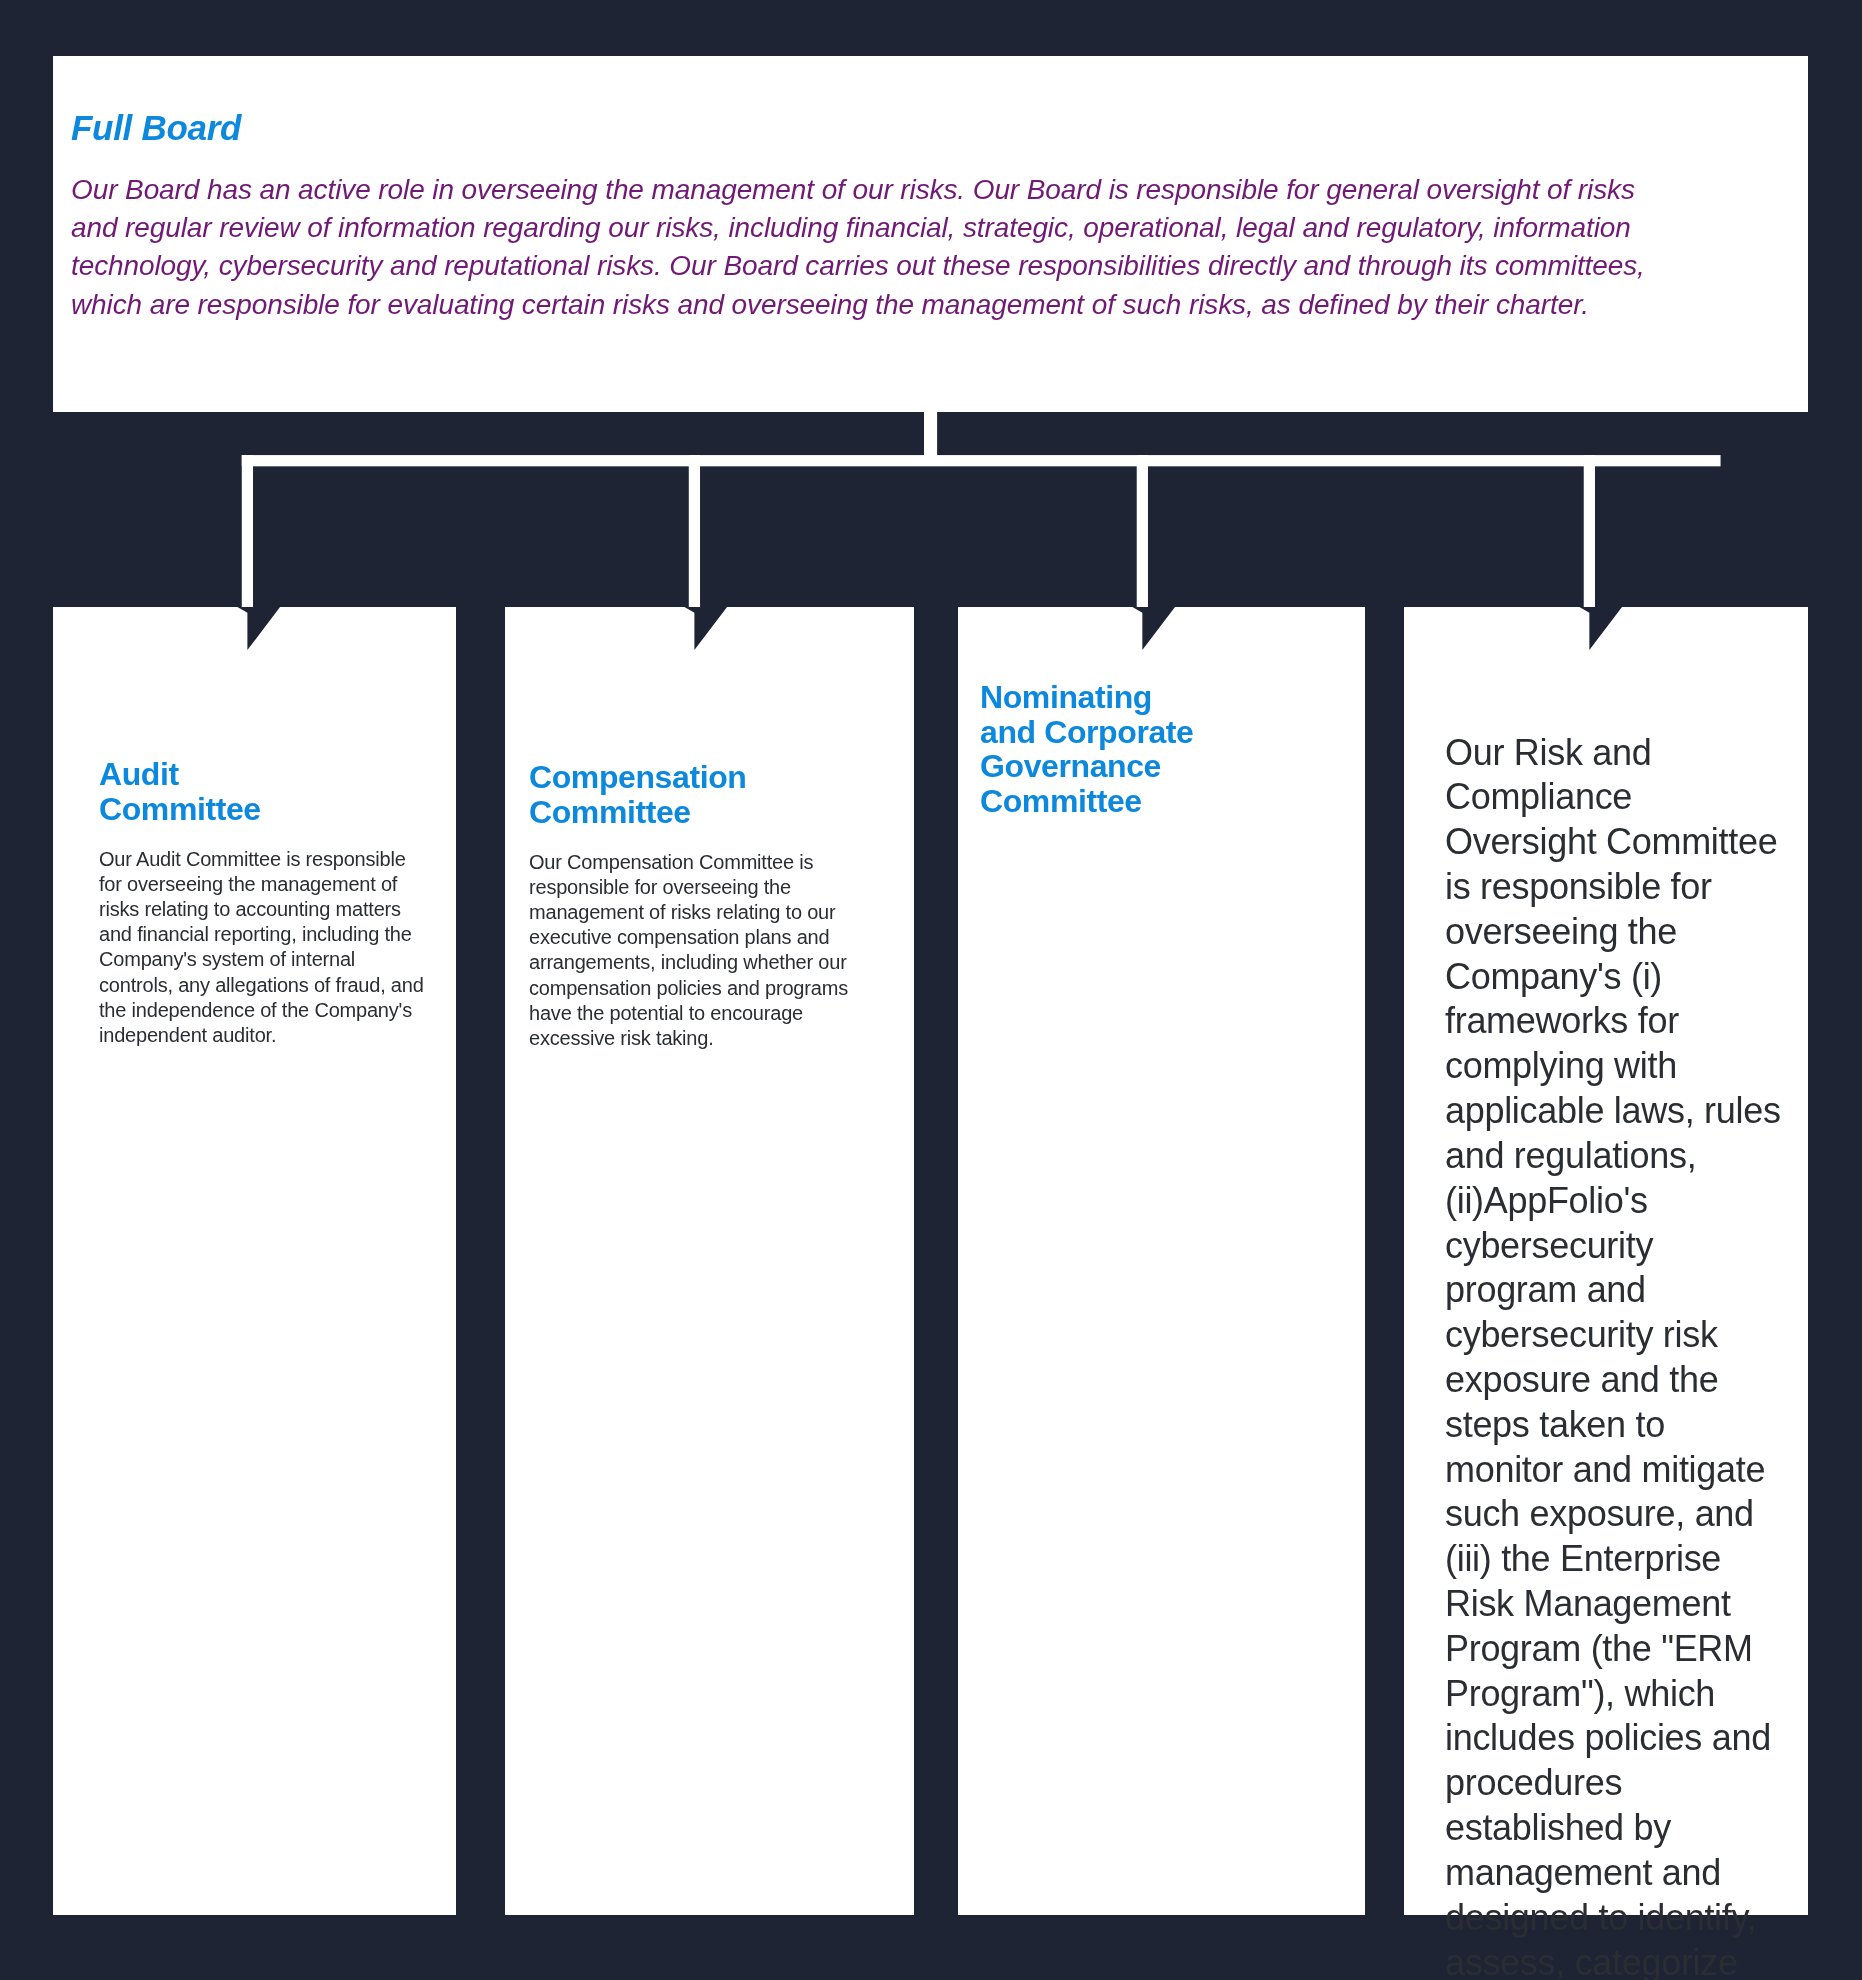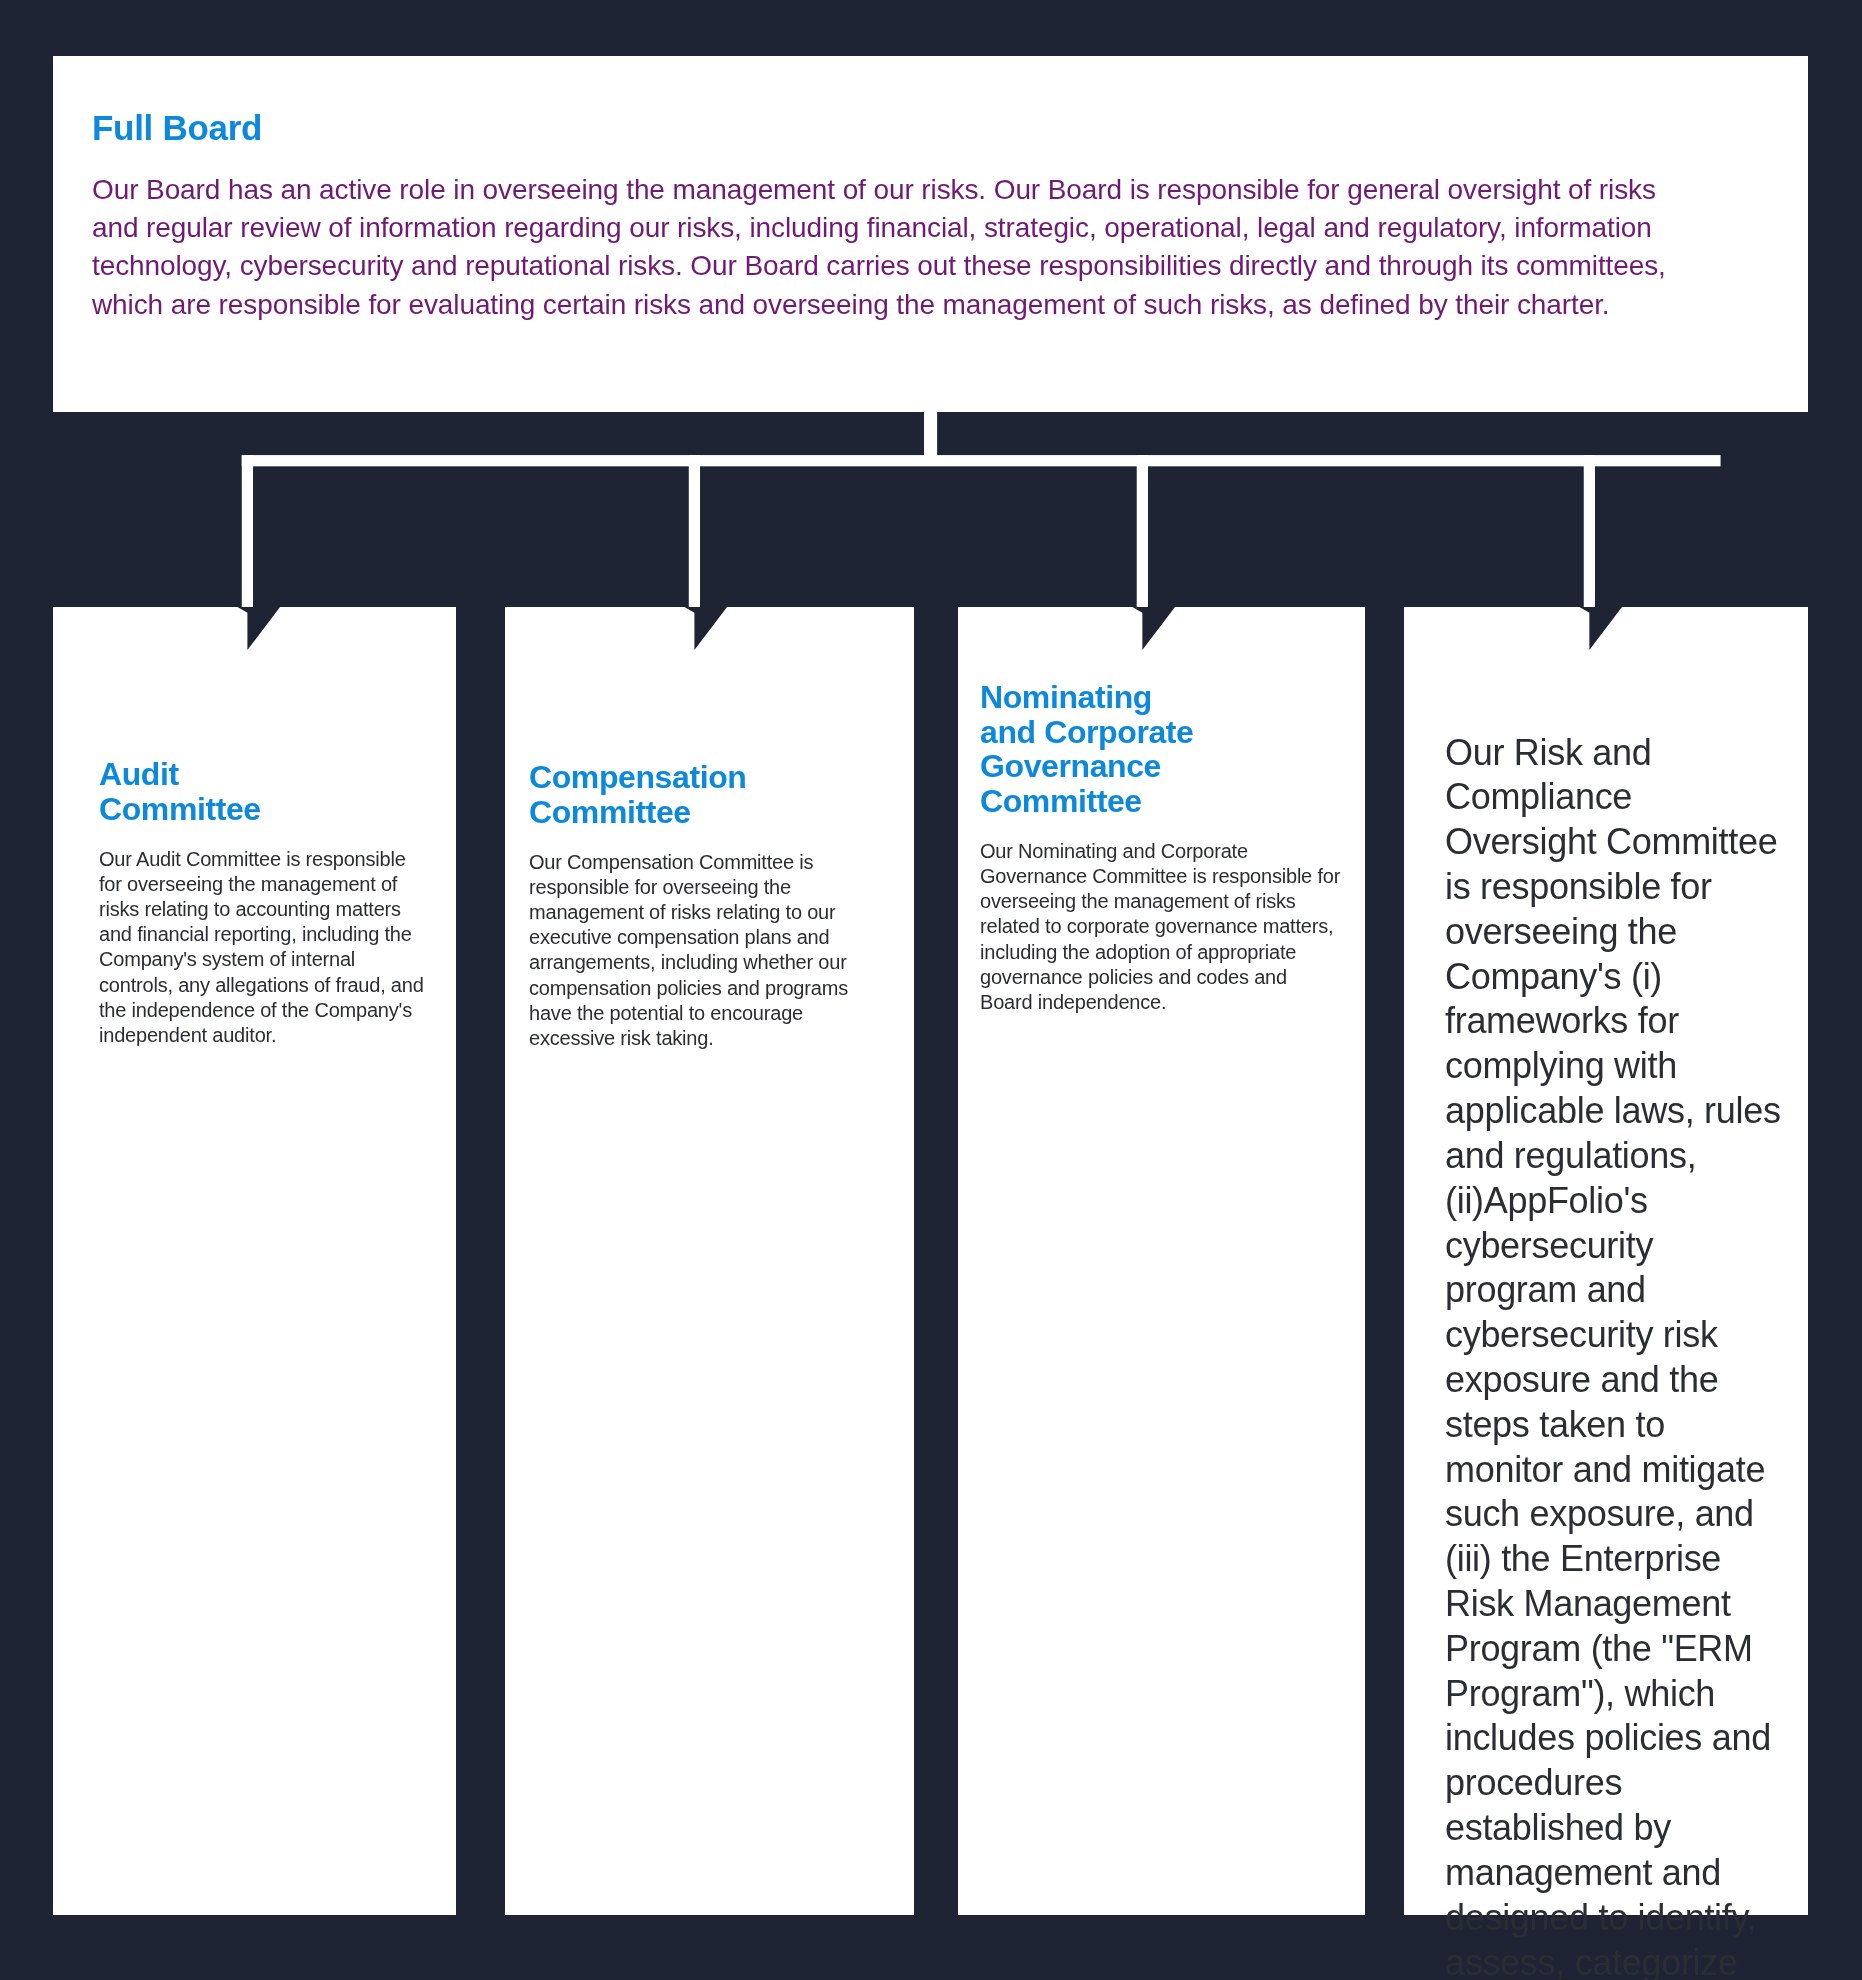--- a/index.html
+++ b/index.html
@@ -9,21 +9,21 @@
     font-family:"Liberation Sans", sans-serif;
     overflow:hidden;
   }
   #stage { position:relative; width:1863px; height:1981px; background:#1e2434; }
 
   
   .board-box{
     position:absolute; left:53px; top:56px; width:1755px; height:356px;
     background:#ffffff;
   }
-  .board-inner{ padding:54px 60px 0 39px; }
+  .board-inner{ padding:54px 60px 0 18px;font-style:italic; }
   .board-title{
     color:#0c88dd; font-weight:bold; font-size:35px; line-height:1.05;
     font-family:"Liberation Sans","DejaVu Sans",sans-serif;
     letter-spacing:-0.3px;
     margin-bottom:24px;
   }
   .board-body{
     color:#701a75; font-size:28px; line-height:1.37;
     font-family:"Liberation Sans","DejaVu Sans",sans-serif;
     max-width:1613px;
@@ -108,21 +108,20 @@
     <div class="col col-2">
       <div class="col-pad">
         <div class="col-head">Compensation<br>Committee</div>
         <div class="col-body">Our Compensation Committee is responsible for overseeing the management of risks relating to our executive compensation plans and arrangements, including whether our compensation policies and programs have the potential to encourage excessive risk taking.</div>
       </div>
     </div>
 
     <div class="col col-3">
       <div class="col-pad">
         <div class="col-head">Nominating<br>and Corporate<br>Governance<br>Committee</div>
-        <div class="col-body">Our Nominating and Corporate Governance Committee is responsible for overseeing the management of risks related to corporate governance matters, including the adoption of appropriate governance policies and codes and Board independence.</div>
       </div>
     </div>
 
     <div class="col col-4">
       <div class="col-pad">
         <div class="col-body">Our Risk and Compliance Oversight Committee is responsible for overseeing the Company's (i) frameworks for complying with applicable laws, rules and regulations, (ii)AppFolio's cybersecurity program and cybersecurity risk exposure and the steps taken to monitor and mitigate such exposure, and (iii) the Enterprise Risk Management Program (the "ERM Program"), which includes policies and procedures established by management and designed to identify, assess, categorize and manage current and evolving risks, including cybersecurity risks, facing the Company. The RCOC updates the full Board of Directors on cybersecurity matters as appropriate.</div>
       </div>
     </div>
   </div>
 

